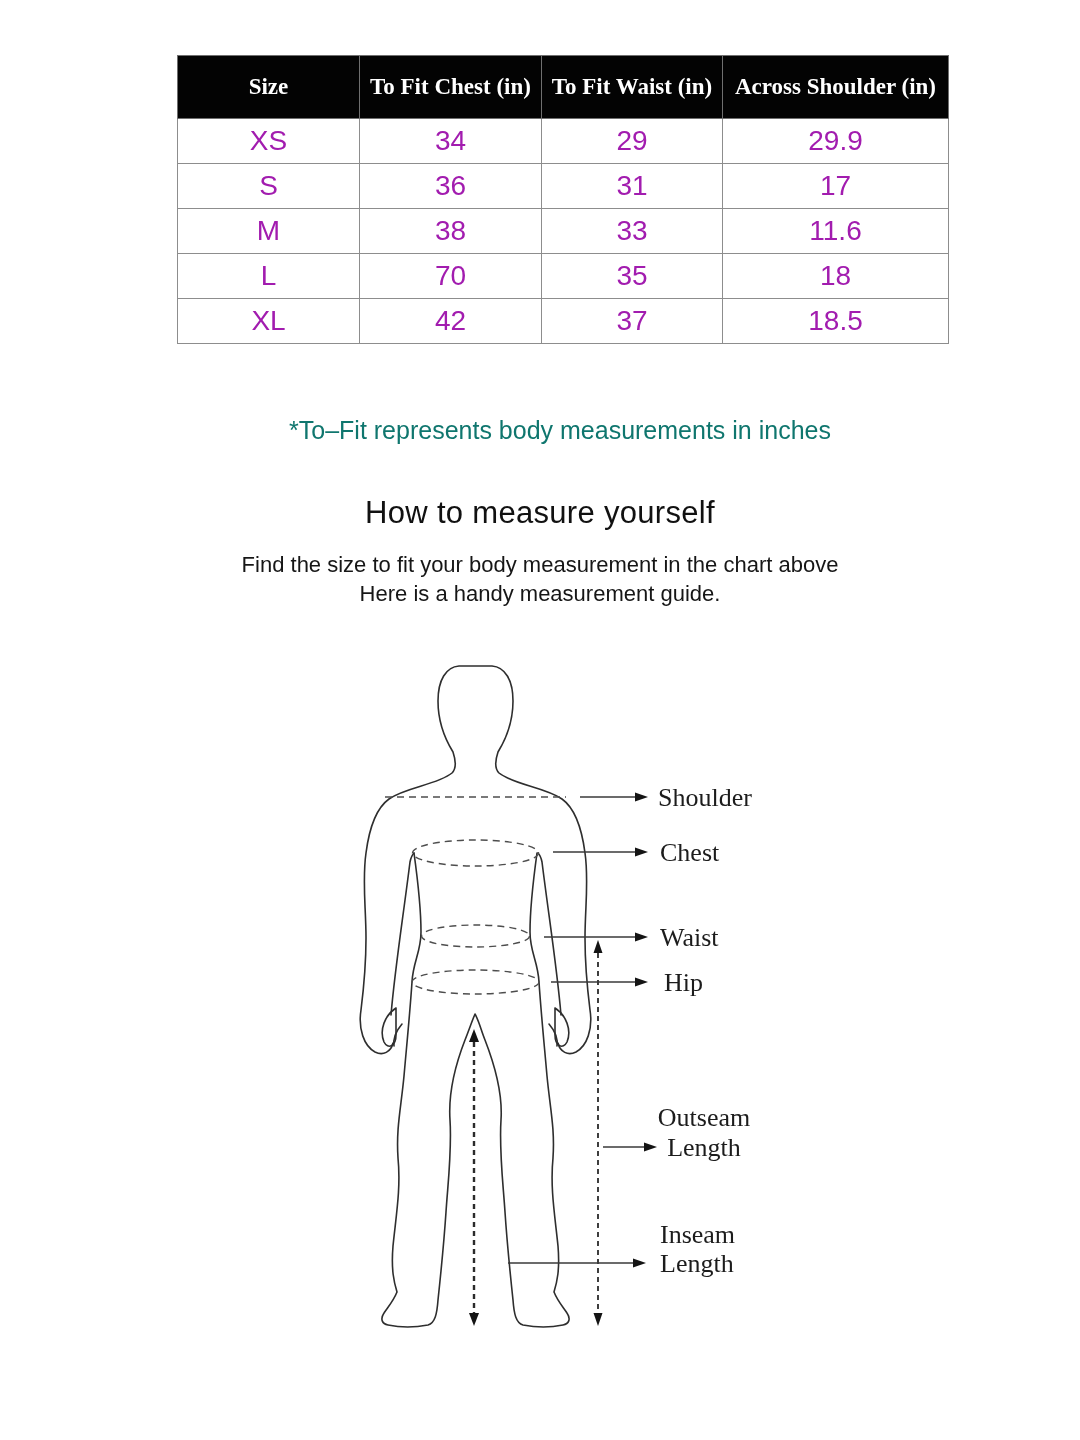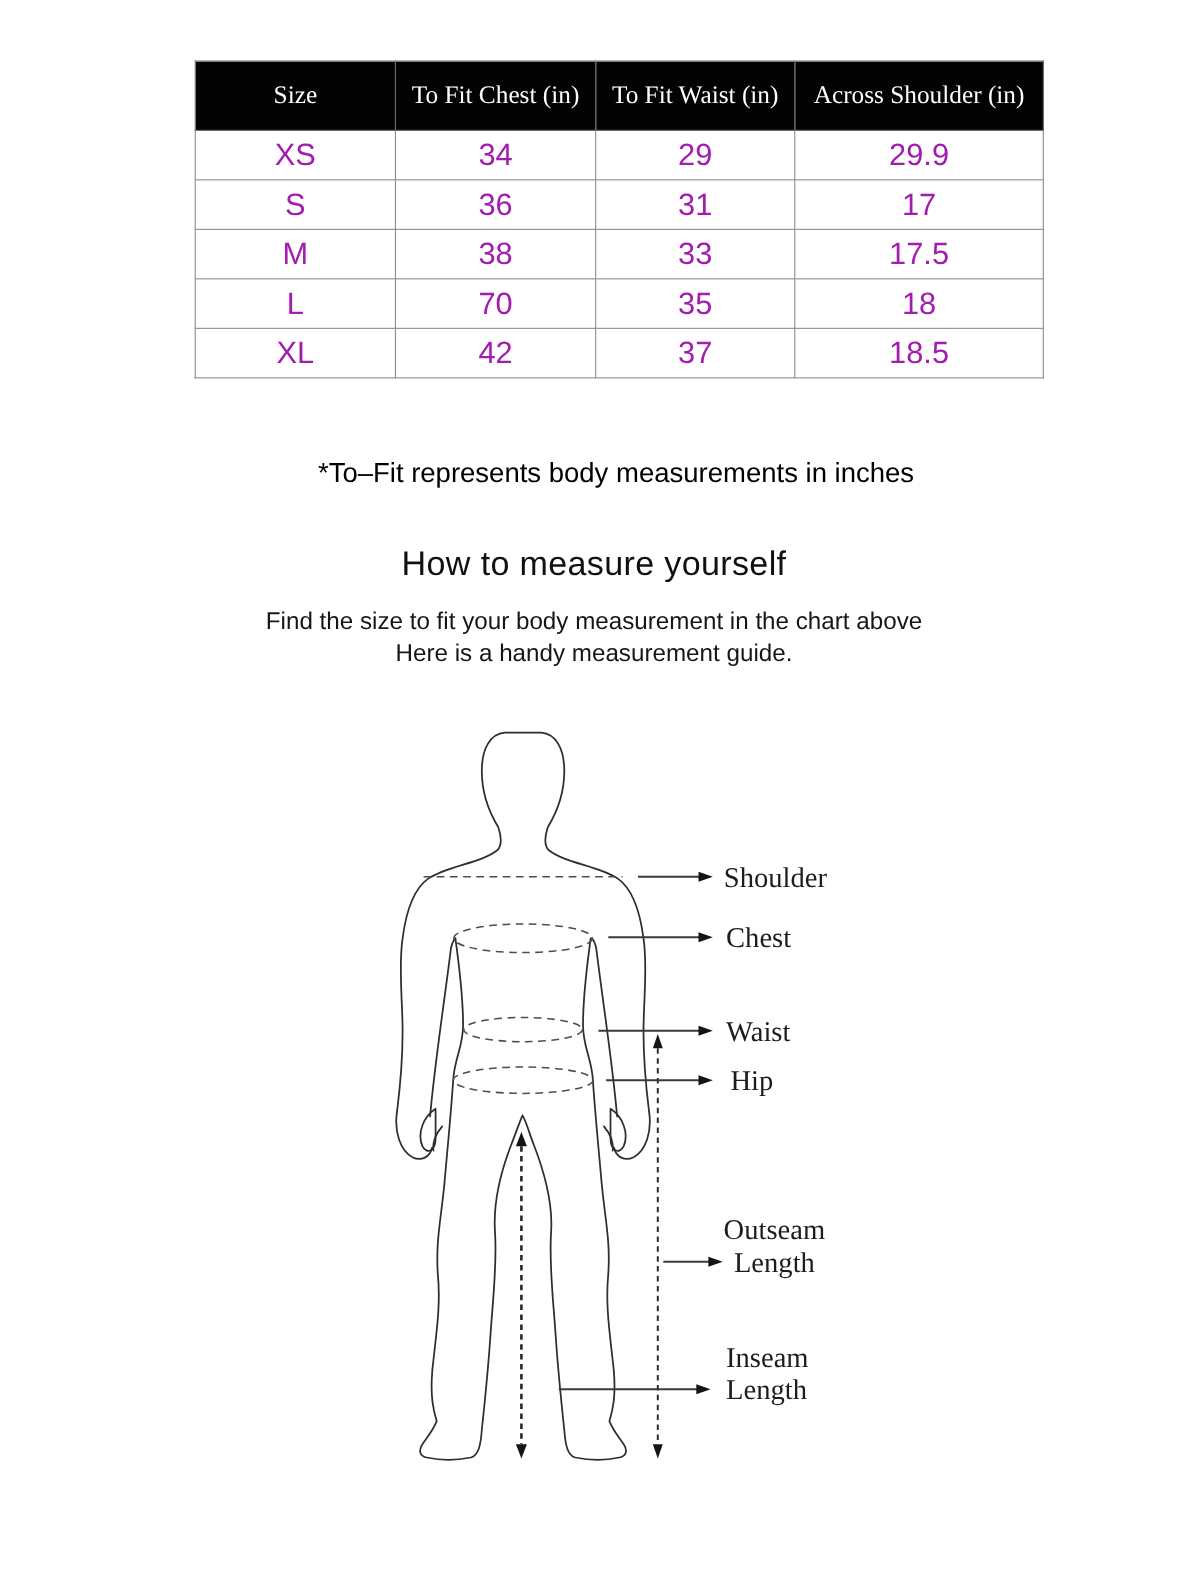--- a/index.html
+++ b/index.html
@@ -8,35 +8,35 @@
     width:1080px; height:1440px; position:relative; overflow:hidden;
     font-family:"Liberation Sans", sans-serif; color:#161616;
   }
   .page { position:absolute; inset:0; background:#ffffff; }
 
   
   .size-table-wrap { position:absolute; left:177px; top:55px; }
   table.size-table { border-collapse:collapse; table-layout:fixed; width:771px; }
   table.size-table th {
     background:#030303; color:#ffffff;
-    font-family:"Liberation Serif", serif; font-weight:400; font-size:23px;
+    font-family:"Liberation Serif", serif; font-weight:700; font-size:23px;
     height:63px; text-align:center; vertical-align:middle;
     border:1px solid #6f6f6f; padding:0 2px;
   }
   table.size-table td {
     font-size:28px; color:#a21caf; height:45px;
     text-align:center; vertical-align:middle;
     border:1px solid #8d8d8d; background:#ffffff;
   }
   col.c1 { width:182px; } col.c2 { width:182px; }
   col.c3 { width:181px; } col.c4 { width:226px; }
 
   .footnote {
     position:absolute; left:0; top:416px; width:1080px;
-    text-align:center; font-size:25px; color:#000000;padding-left:40px;
+    text-align:center; font-size:25px; color:#0f766e;padding-left:40px;
   }
 
   
   .guide-title {
     position:absolute; left:0; top:495px; width:1080px;
     text-align:center; font-size:31px; font-weight:400; color:#111111;
     letter-spacing:0.3px;
   }
   .guide-intro {
     position:absolute; left:0; top:550px; width:1080px;
@@ -86,21 +86,21 @@
         <tr>
           <td>S</td>
           <td>36</td>
           <td>31</td>
           <td>17</td>
         </tr>
         <tr>
           <td>M</td>
           <td>38</td>
           <td>33</td>
-          <td>17.5</td>
+          <td>11.6</td>
         </tr>
         <tr>
           <td>L</td>
           <td>70</td>
           <td>35</td>
           <td>18</td>
         </tr>
         <tr>
           <td>XL</td>
           <td>42</td>

